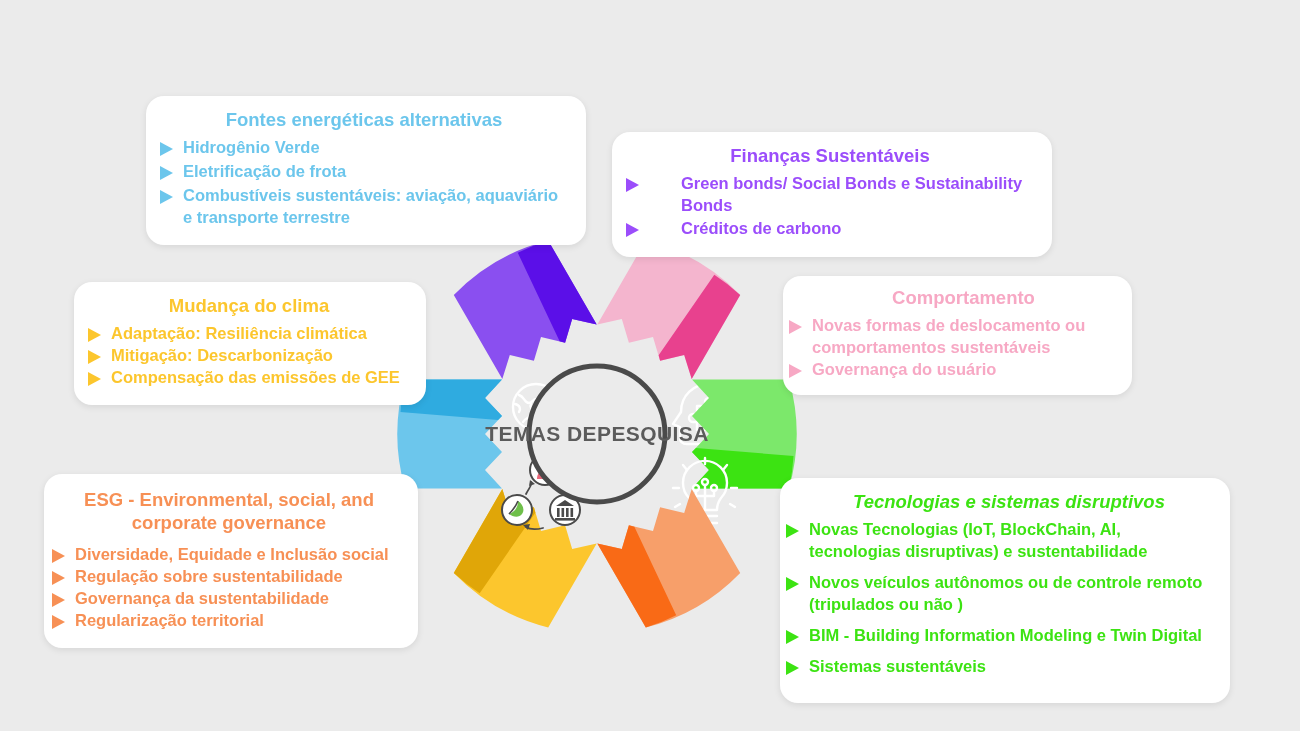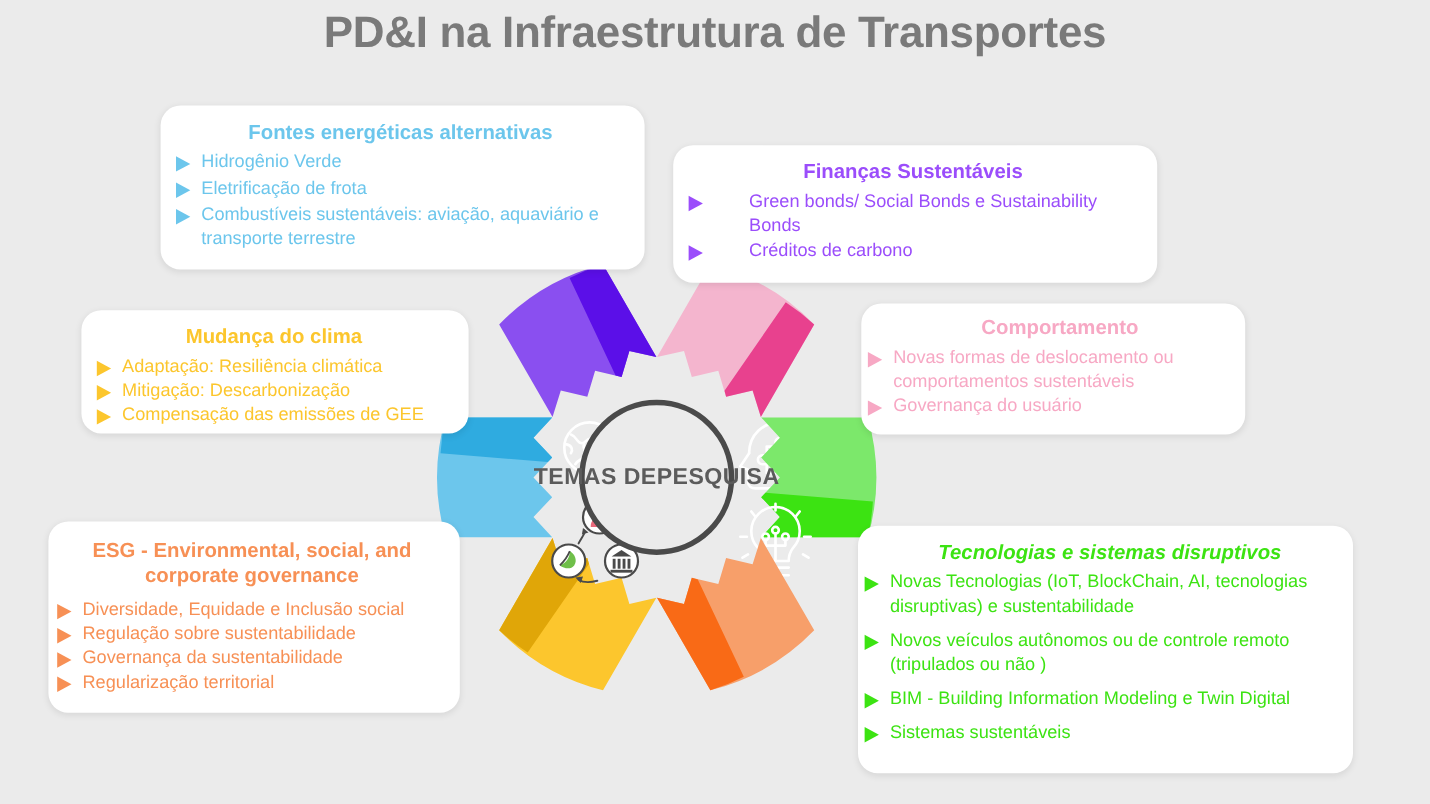--- a/index.html
+++ b/index.html
@@ -55,38 +55,39 @@
     margin: 0;
     padding: 0;
   }
   .bullet {
     display: flex;
     align-items: flex-start;
     font-size: 16.5px;
     color: #6d6d6d;
     line-height: 1.33;
     margin-bottom: 2px;
+    font-weight: bold;
   }
   .bullet .tri {
     flex: 0 0 auto;
     width: 0;
     height: 0;
     border-top: 7px solid transparent;
     border-bottom: 7px solid transparent;
     border-left: 13px solid currentColor;
     margin-top: 5px;
     margin-right: 10px;
   }
   .bullet .btxt { flex: 1 1 auto; }
 
   
   #card-energia   { left: 146px; top: 96px;  width: 440px; padding: 12px 18px 14px 14px; }
   #card-financas  { left: 612px; top: 132px; width: 440px; padding: 12px 18px 16px 14px; }
   #card-comport   { left: 783px; top: 276px; width: 349px; padding: 10px 16px 14px 28px; }
-  #card-clima     { left: 74px;  top: 282px; width: 352px; padding: 12px 16px 5px 14px; }
+  #card-clima     { left: 74px;  top: 282px; width: 352px; padding: 12px 16px 16px 14px; }
   #card-esg       { left: 44px;  top: 474px; width: 374px; padding: 14px 16px 16px 12px; }
   #card-tec       { left: 780px; top: 478px; width: 450px; padding: 12px 18px 16px 26px; }
 
   #card-comport .bullets { margin-left: -22px; }
   #card-tec .bullets { margin-left: -20px; }
   #card-esg .bullets { margin-left: -4px; margin-top: 10px; }
   #card-esg .bullet { margin-bottom: 0px; }
   #card-clima .bullet { margin-bottom: 0px; }
   #card-comport .bullet { margin-bottom: 0px; }
   #card-financas .bullet { margin-bottom: 1px; gap: 32px; }
@@ -121,21 +122,20 @@
     color: #5b5b5b;
     letter-spacing: 0.4px;
     line-height: 1.45;
   }
 </style>
 </head>
 <body>
 
 <div id="stage">
 
-  <div class="page-title">PD&amp;I na Infraestrutura de Transportes</div>
 
   <div id="hub">
     <svg width="424" height="424" viewBox="0 0 424 424" xmlns="http://www.w3.org/2000/svg">
       <defs>
         
       </defs>
 
       <g>
         <g transform="rotate(-150 212 212)">
           <path d="M -54.5 -192 A 199 199 0 0 1 54.5 -192 L 54.5 -95 L 36 -112 L 18 -95 L 0 -112 L -18 -95 L -36 -112 L -54.5 -95 Z" transform="translate(212,212)" fill="#fcc62d"></path>

